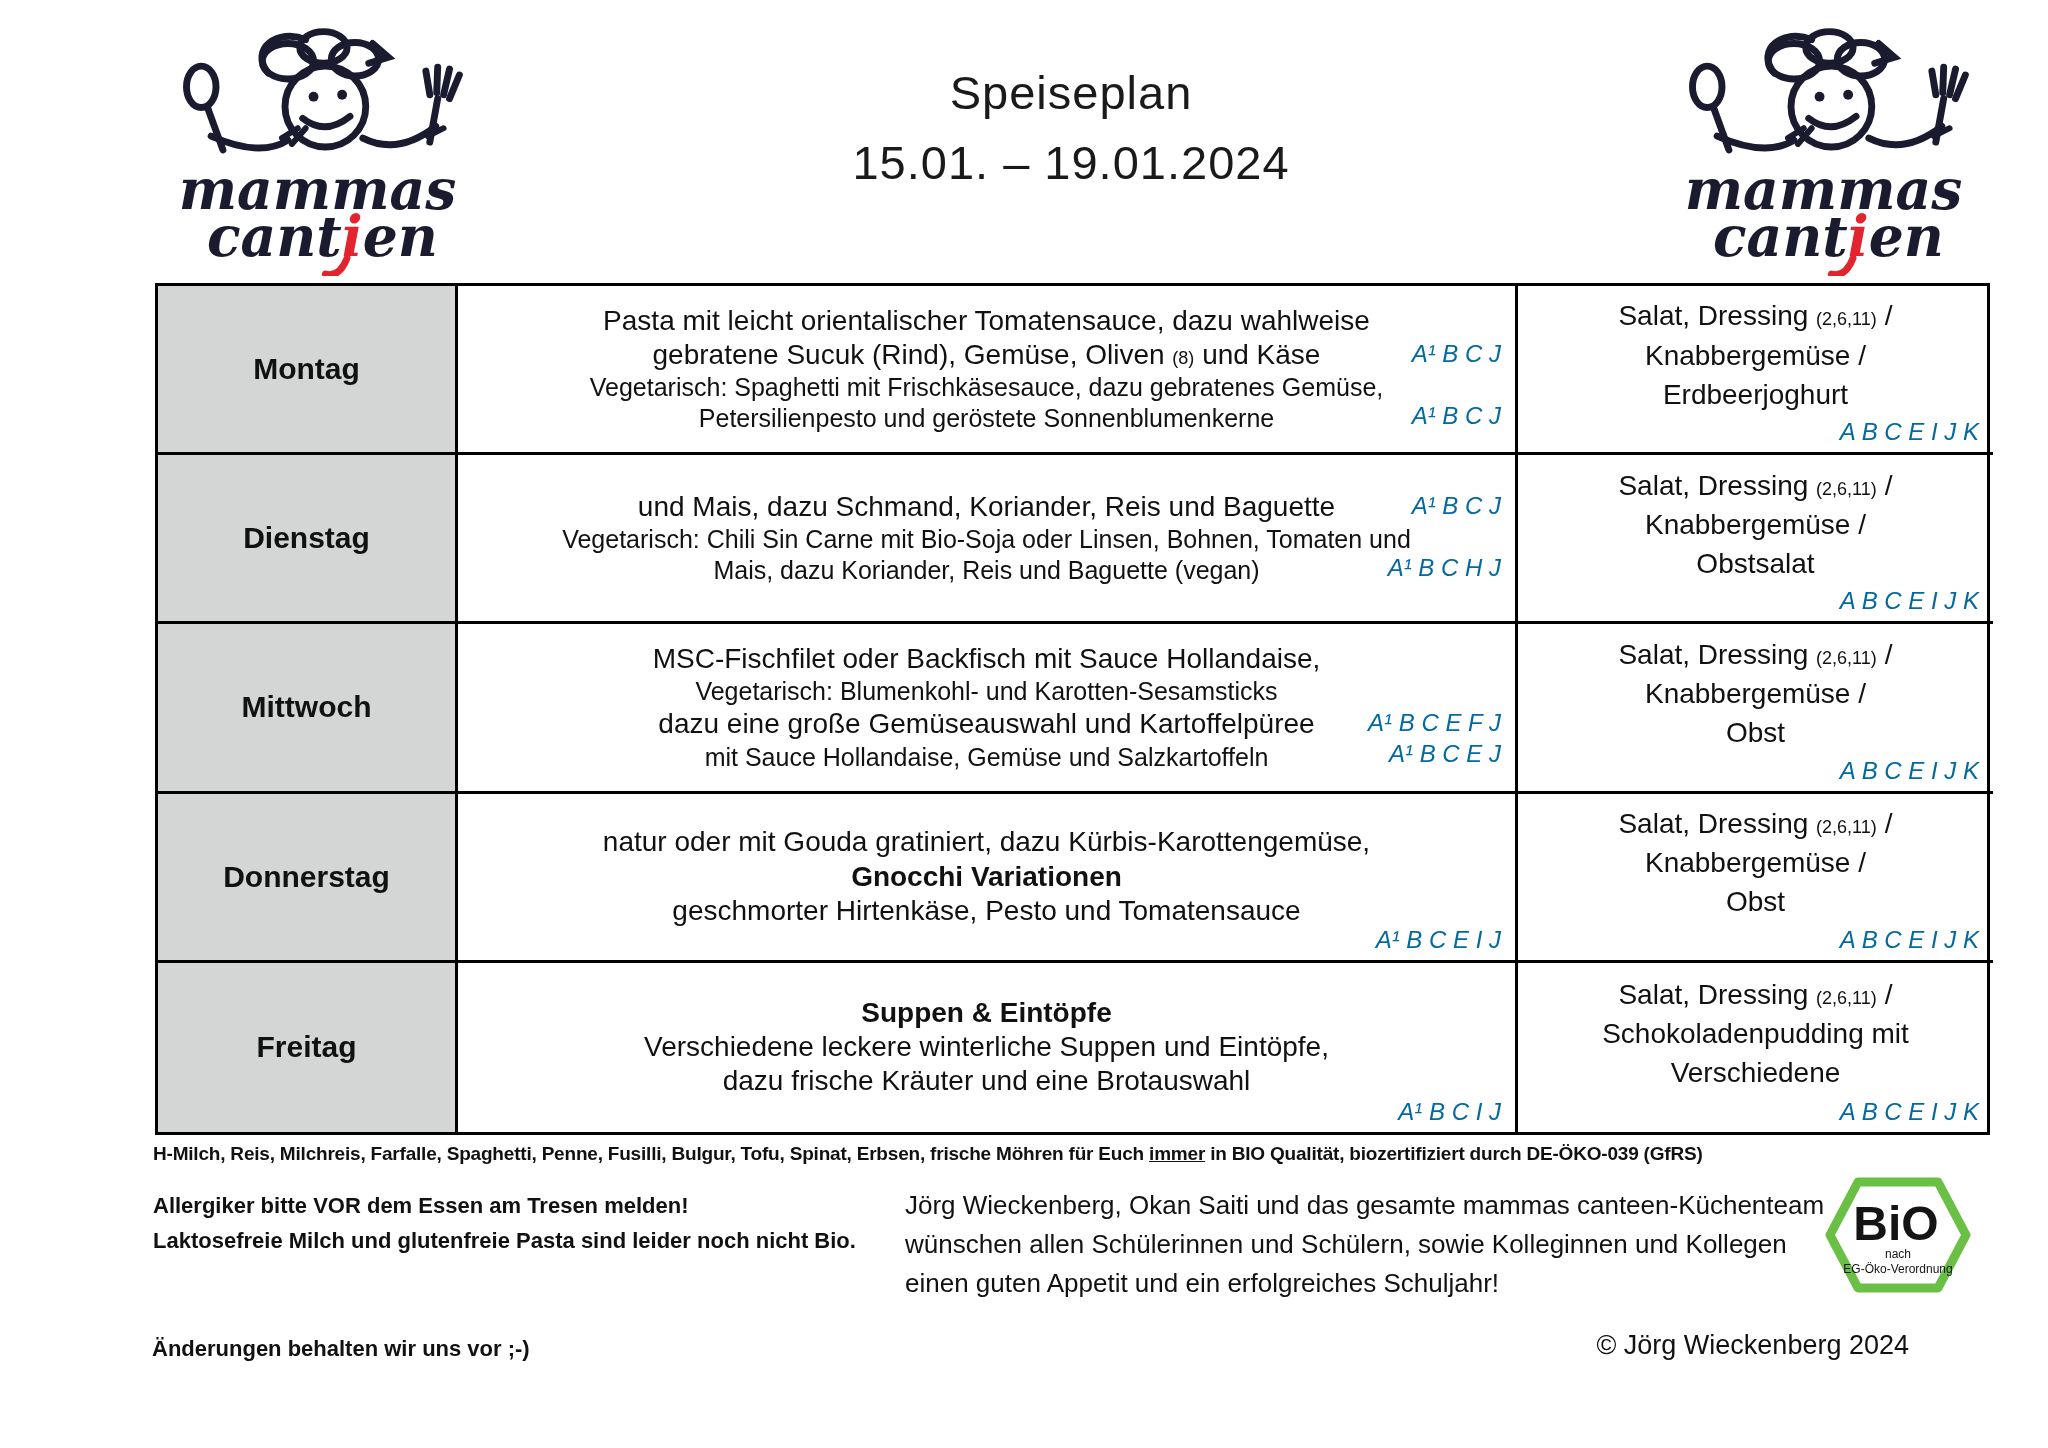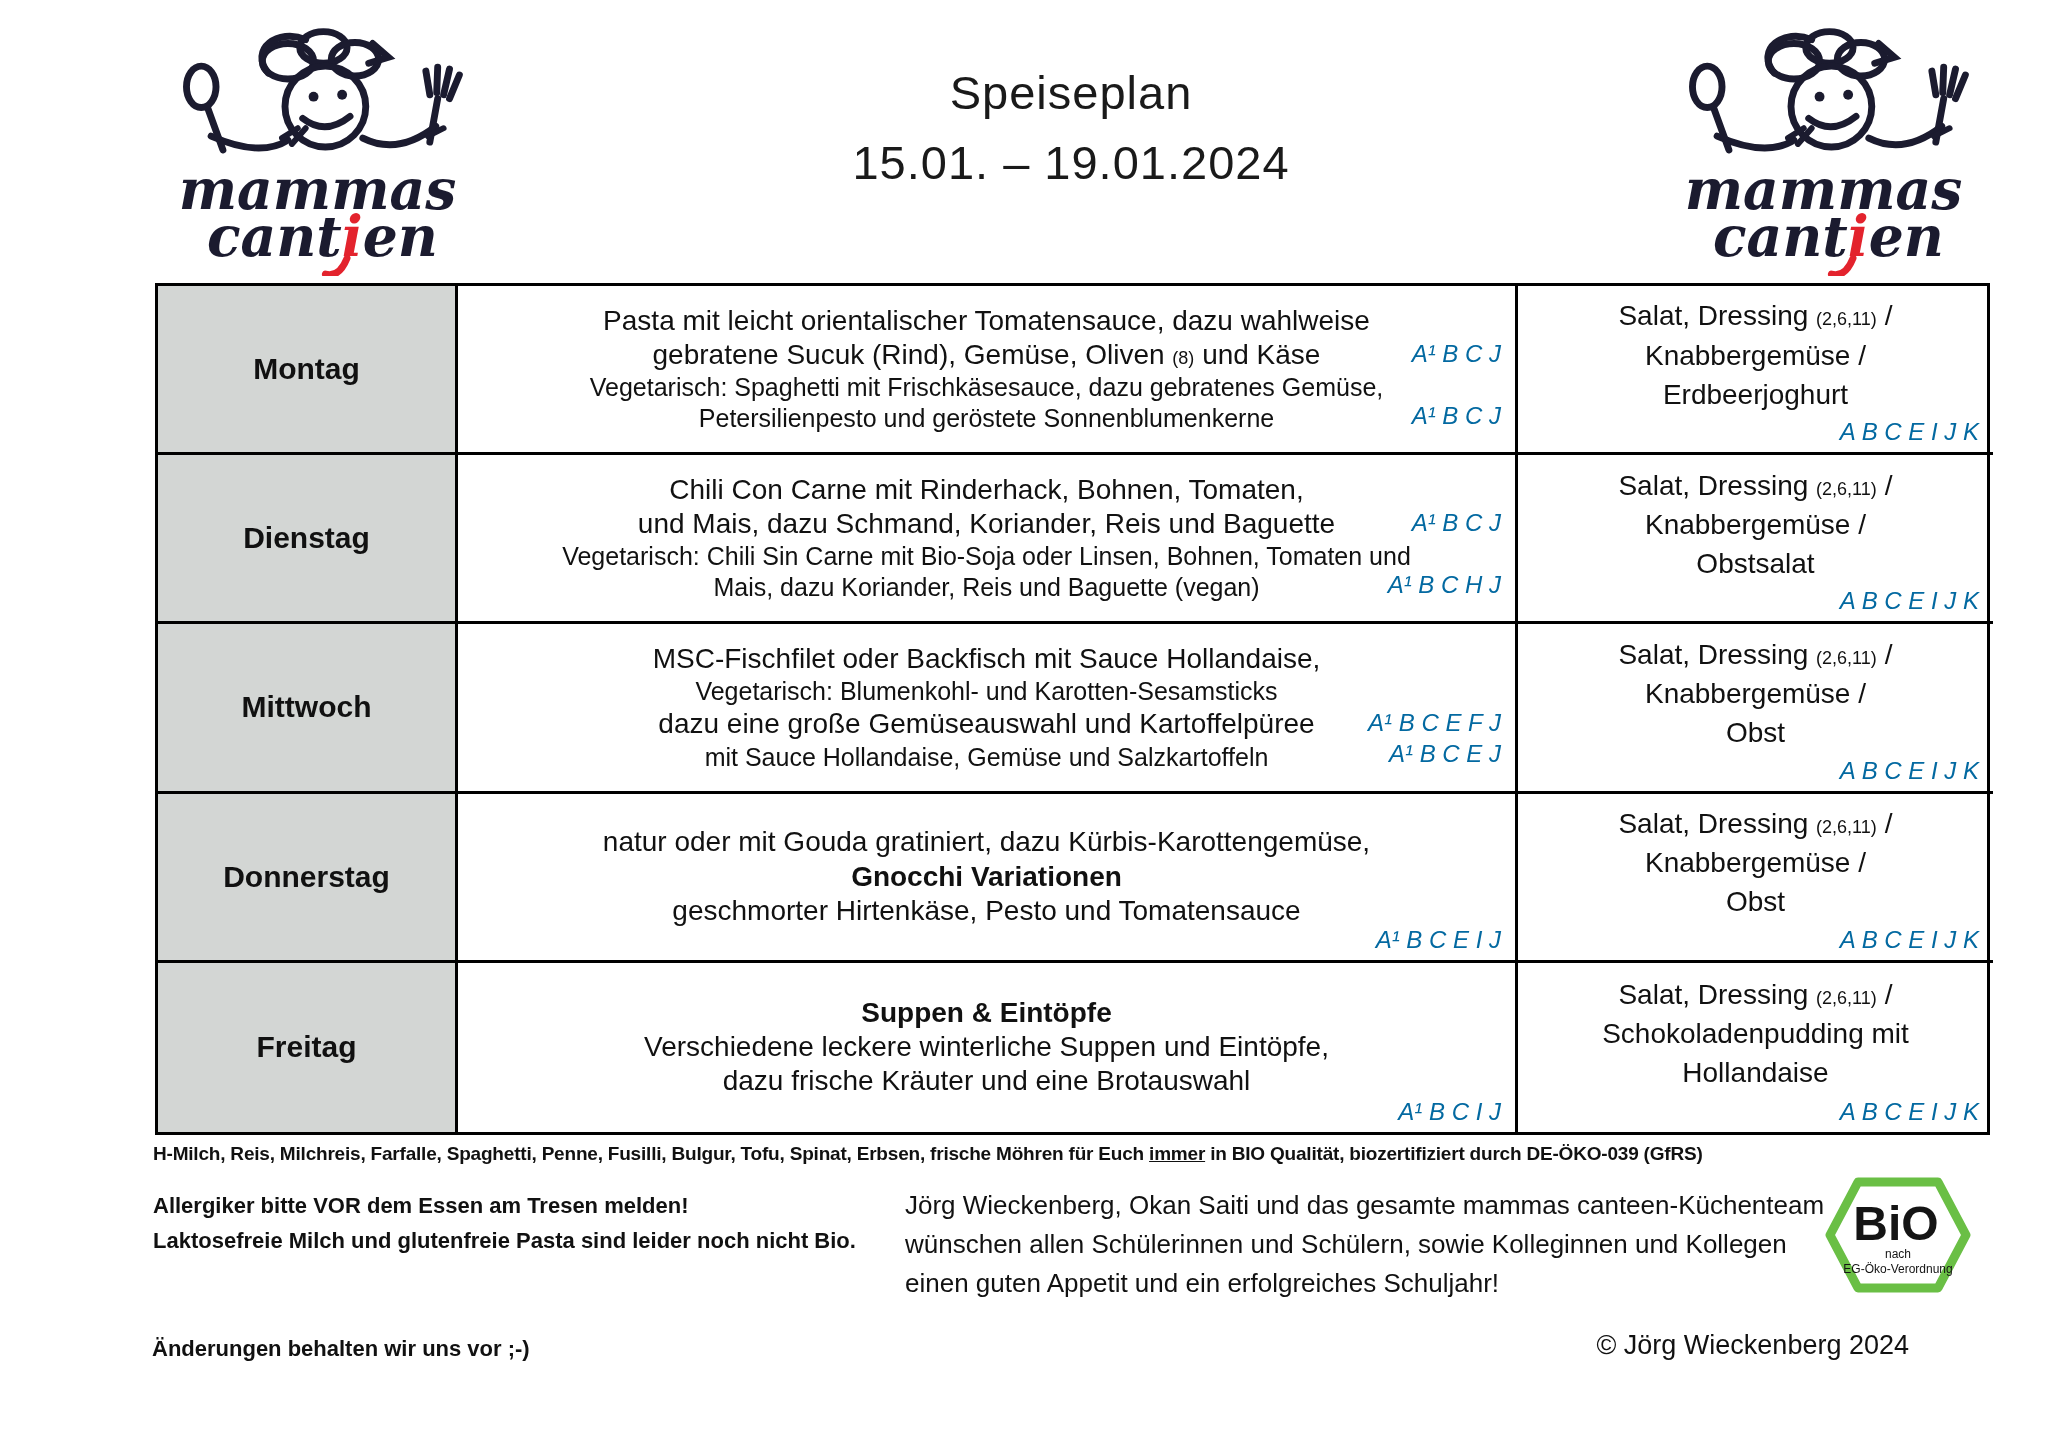--- a/index.html
+++ b/index.html
@@ -140,21 +140,20 @@
       <div class="sline"><span>Salat, Dressing</span> <span class="tiny">(2,6,11)</span><span class="slash">/</span></div>
       <div class="sline">Knabbergemüse /</div>
       <div class="sline">Erdbeerjoghurt</div>
       <span class="allergen allergen-corner">A B C E I J K</span>
     </div>
 
     <div class="cell day-cell">
         <span>Dienstag</span>
       </div>
     <div class="cell main-cell">
-      <div class="mline"><span>Chili Con Carne mit Rinderhack, Bohnen, Tomaten,</span></div>
       <div class="mline"><span>und Mais, dazu Schmand, Koriander, Reis und Baguette</span><span class="allergen allergen-inline">A¹ B C J</span></div>
       <div class="mline veg"><span>Vegetarisch: Chili Sin Carne mit Bio-Soja oder Linsen, Bohnen, Tomaten und</span></div>
       <div class="mline veg"><span>Mais, dazu Koriander, Reis und Baguette (vegan)</span><span class="allergen allergen-inline">A¹ B C H J</span></div>
     </div>
     <div class="cell side-cell last-col">
       <div class="sline"><span>Salat, Dressing</span> <span class="tiny">(2,6,11)</span><span class="slash">/</span></div>
       <div class="sline">Knabbergemüse /</div>
       <div class="sline">Obstsalat</div>
       <span class="allergen allergen-corner">A B C E I J K</span>
     </div>
@@ -196,21 +195,21 @@
       </div>
     <div class="cell main-cell last-row">
       <div class="mline bold">Suppen &amp; Eintöpfe</div>
       <div class="mline">Verschiedene leckere winterliche Suppen und Eintöpfe,</div>
       <div class="mline">dazu frische Kräuter und eine Brotauswahl</div>
       <span class="allergen allergen-corner">A¹ B C I J</span>
     </div>
     <div class="cell side-cell last-col last-row">
       <div class="sline"><span>Salat, Dressing</span> <span class="tiny">(2,6,11)</span><span class="slash">/</span></div>
       <div class="sline">Schokoladenpudding mit</div>
-      <div class="sline">Hollandaise</div>
+      <div class="sline">Verschiedene</div>
       <span class="allergen allergen-corner">A B C E I J K</span>
     </div>
   </div>
 
   <div class="footnote"><span>H-Milch, Reis, Milchreis, Farfalle, Spaghetti, Penne, Fusilli, Bulgur, Tofu, Spinat, Erbsen, frische Möhren für Euch </span><span class="u">immer</span><span> in BIO Qualität, biozertifiziert durch DE-ÖKO-039 (GfRS)</span></div>
 
   <div class="allergy-note">
     <div>Allergiker bitte VOR dem Essen am Tresen melden!</div>
     <div>Laktosefreie Milch und glutenfreie Pasta sind leider noch nicht Bio.</div>
   </div>

